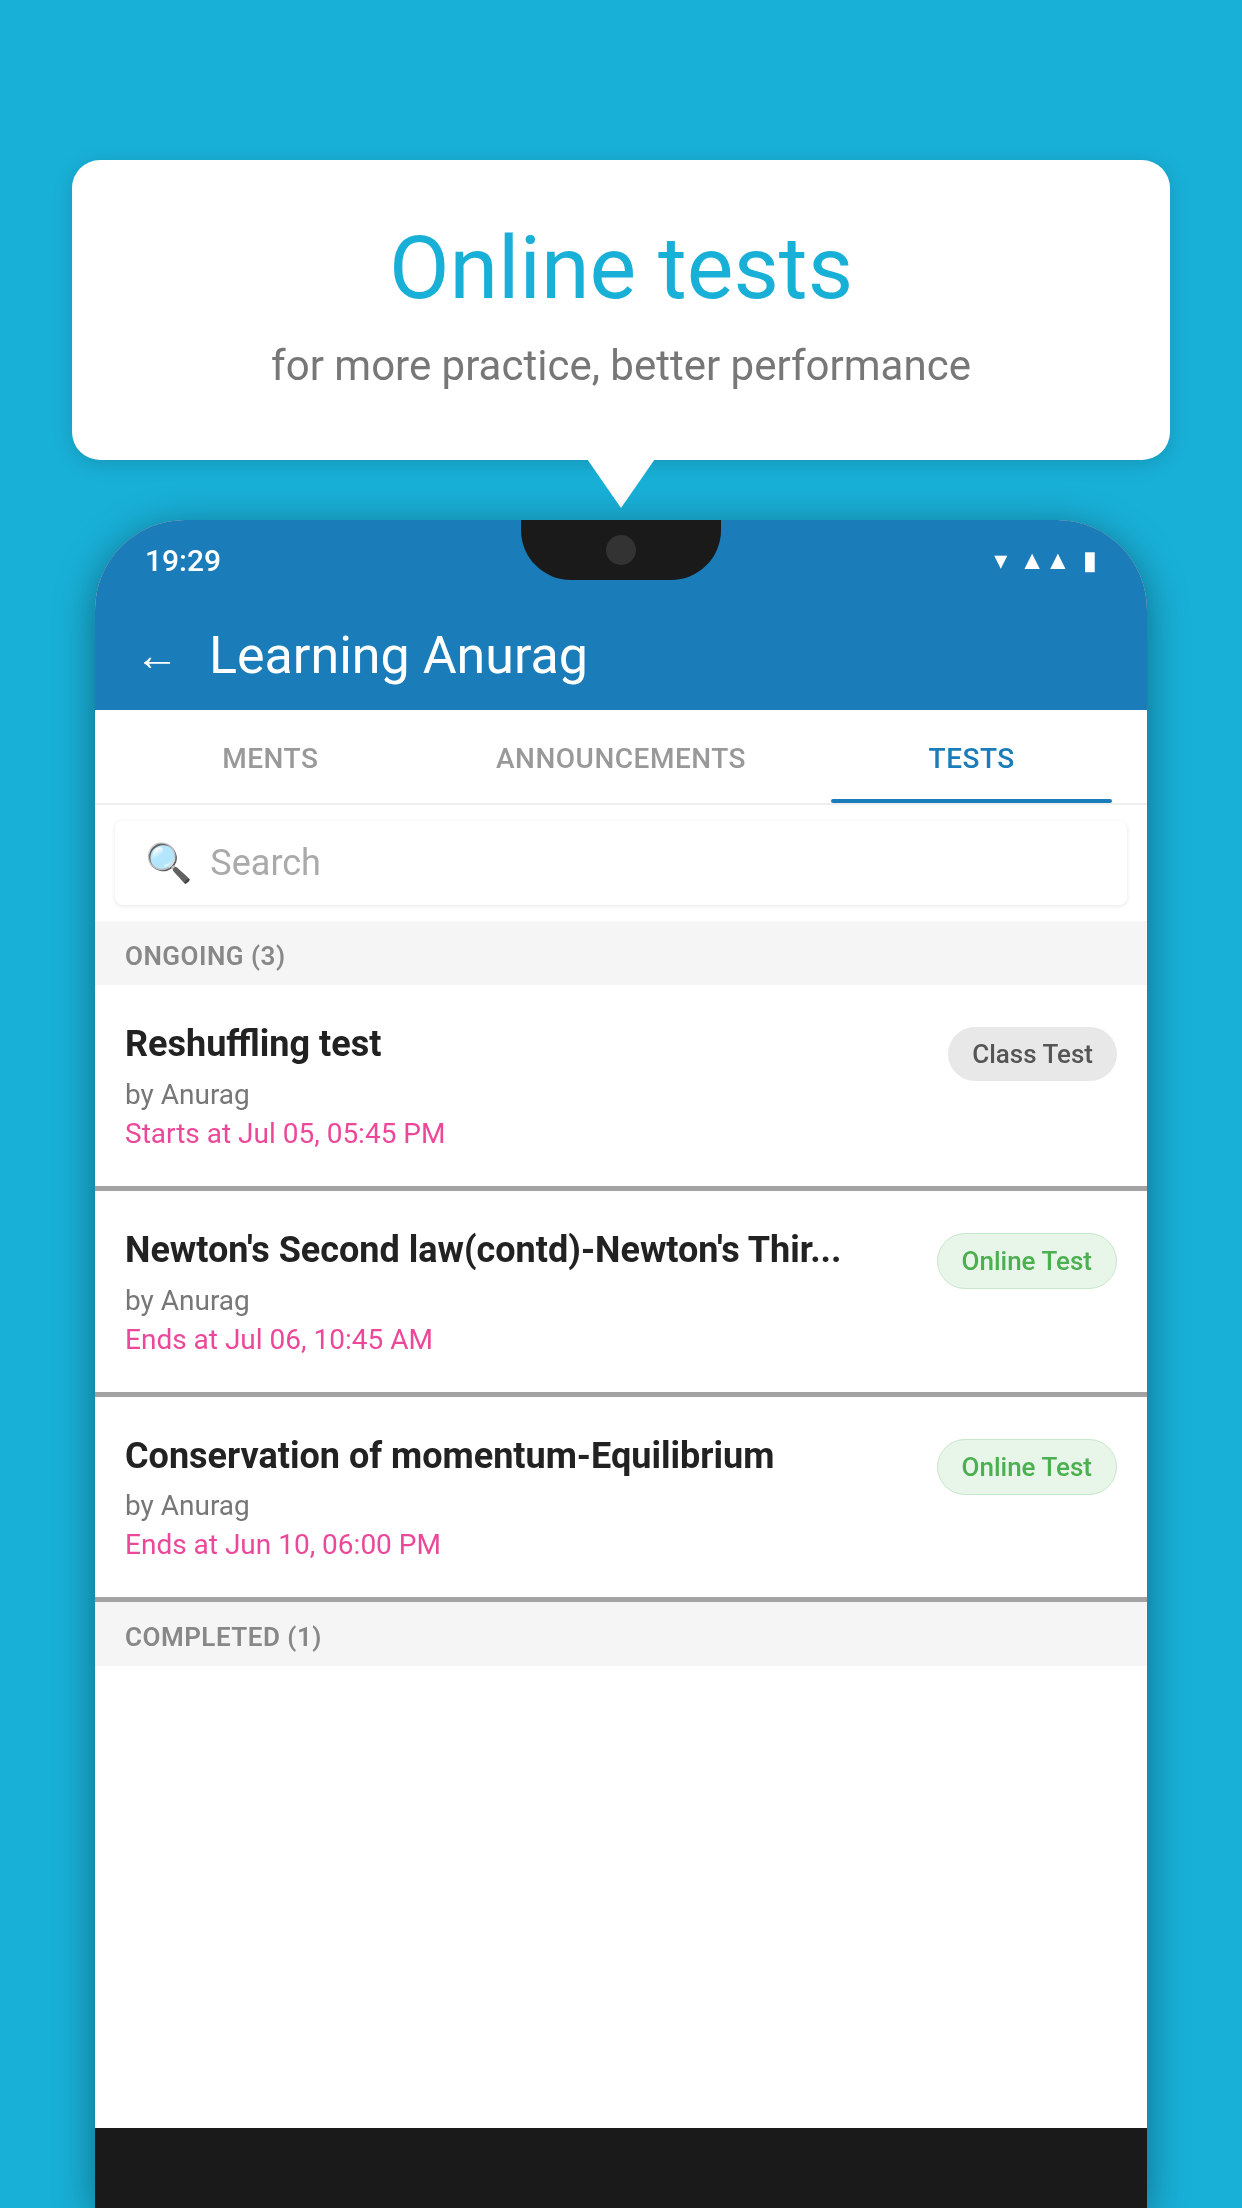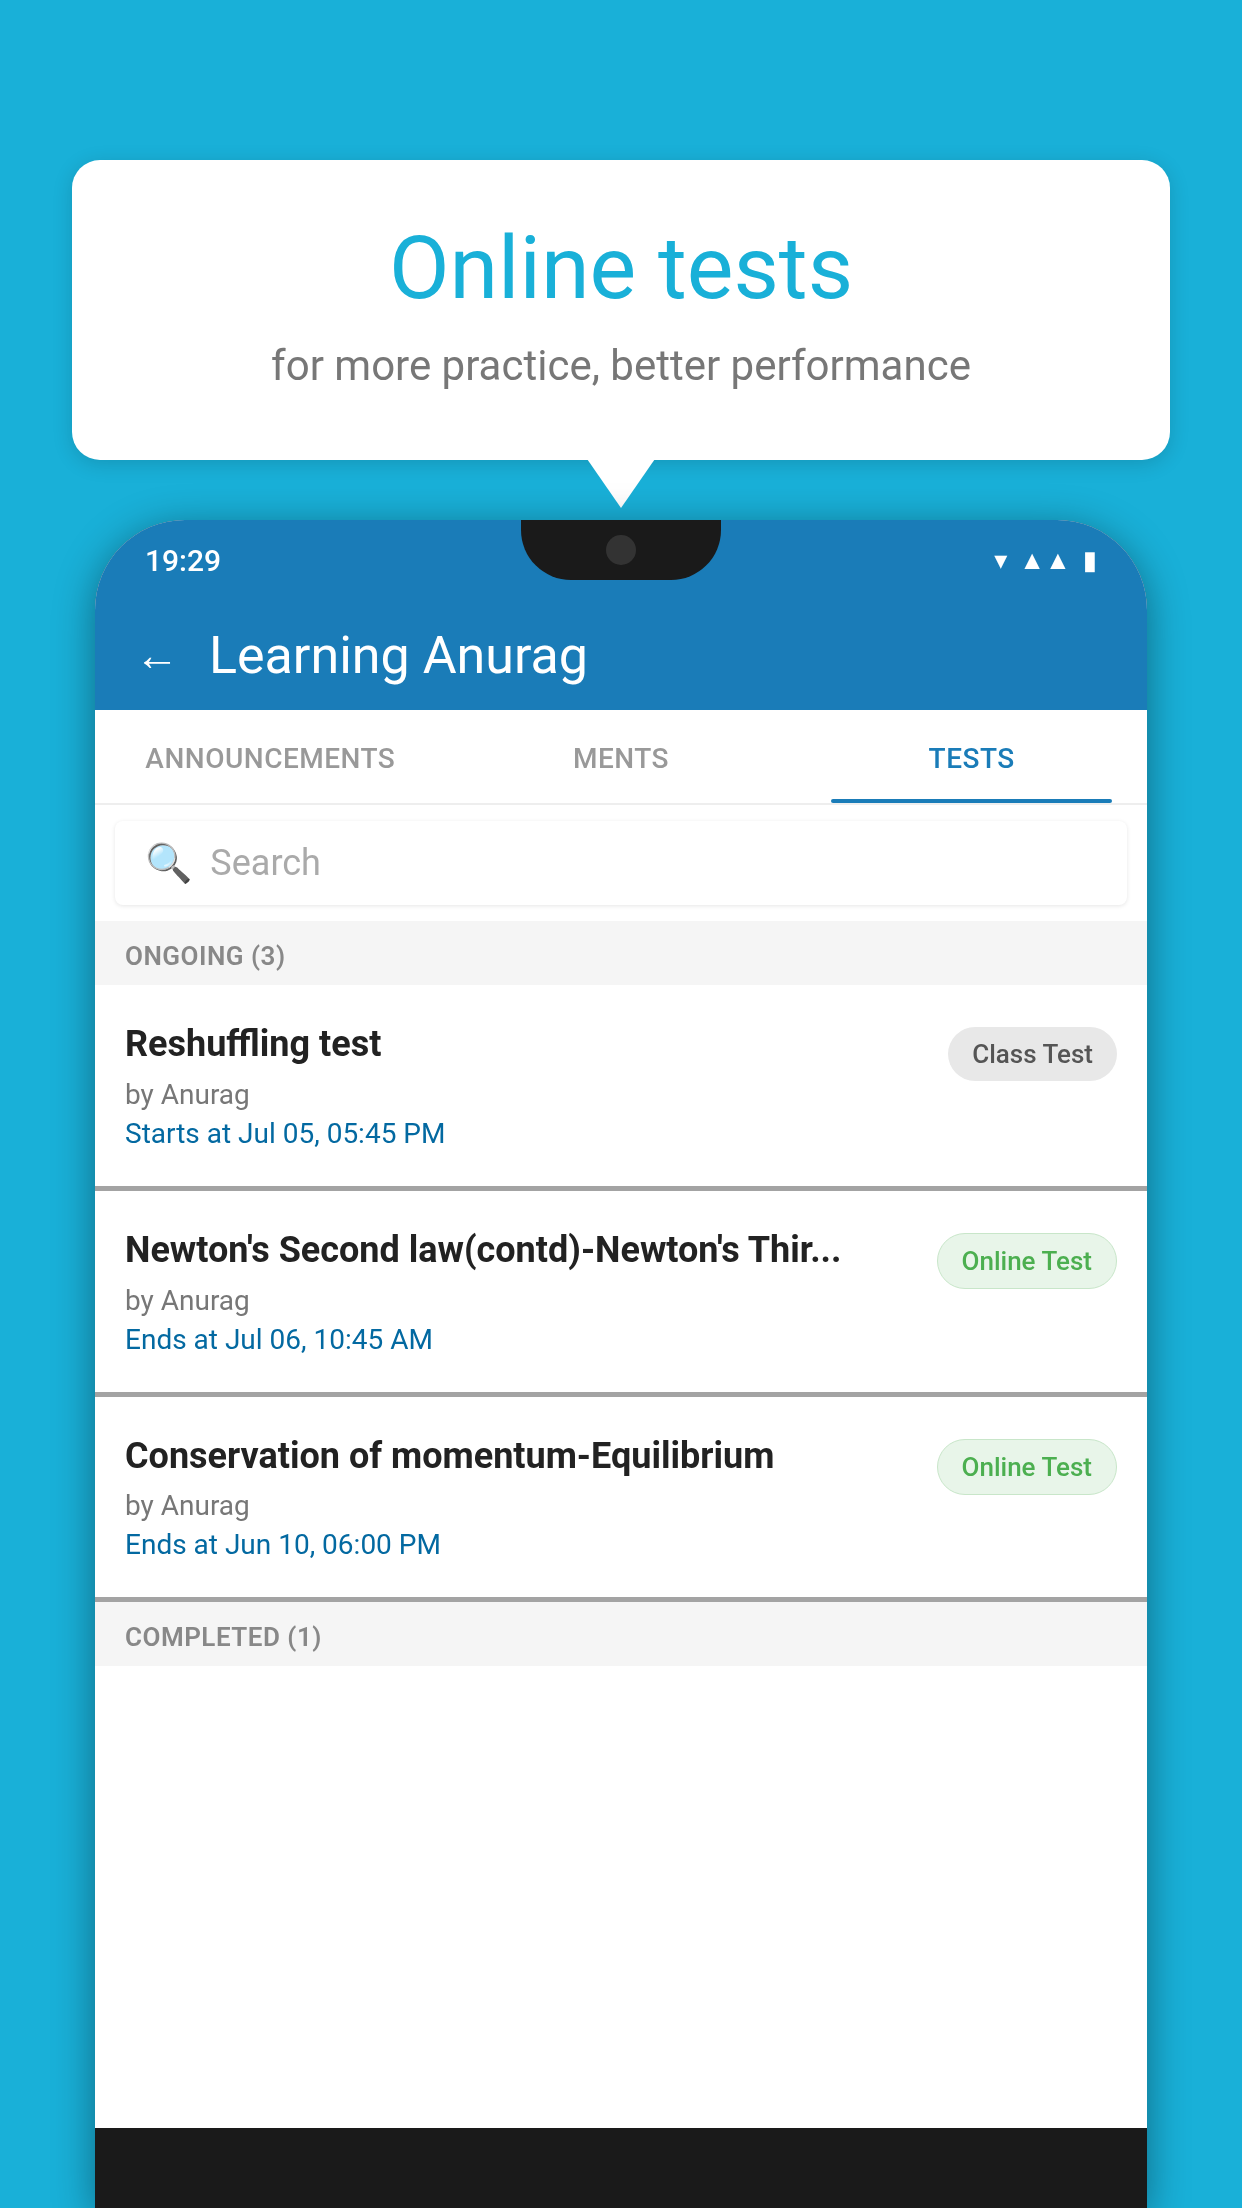--- a/index.html
+++ b/index.html
@@ -232,21 +232,21 @@
     }
 
     .test-author {
       font-size: 28px;
       color: #777;
       margin-bottom: 6px;
     }
 
     .test-date {
       font-size: 28px;
-      color: #0369a1;
+      color: #ec4899;
     }
 
     .test-badge {
       padding: 12px 24px;
       border-radius: 30px;
       font-size: 26px;
       font-weight: 500;
       white-space: nowrap;
       margin-top: 6px;
     }
@@ -309,22 +309,22 @@
         <span class="status-icon">▮</span>
       </div>
     </div>
 
     <div class="app-header">
       <span class="back-arrow">←</span>
       <span class="app-title">Learning Anurag</span>
     </div>
 
     <div class="tabs-container">
+      <div class="tab-item">MENTS</div>
       <div class="tab-item">ANNOUNCEMENTS</div>
-      <div class="tab-item">MENTS</div>
       <div class="tab-item active">TESTS</div>
     </div>
 
     <div class="scrollable-content">
 
       <div class="search-bar">
         <div class="search-icon-wrap">🔍</div>
         <span class="search-placeholder">Search</span>
       </div>
 

